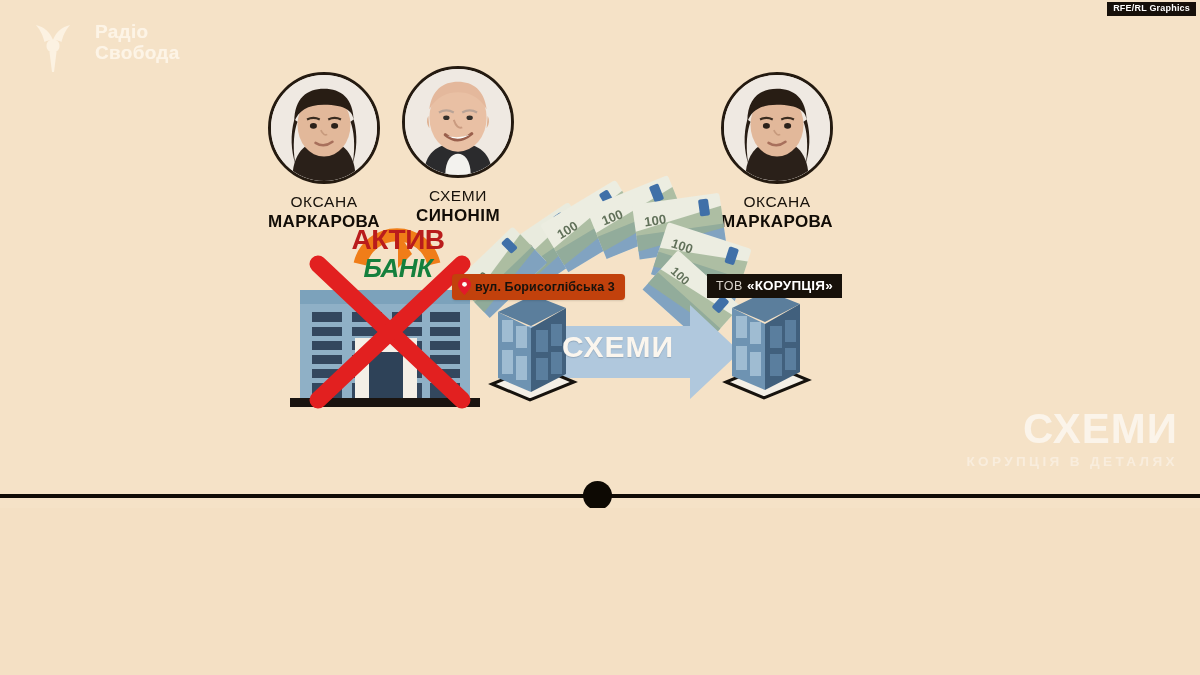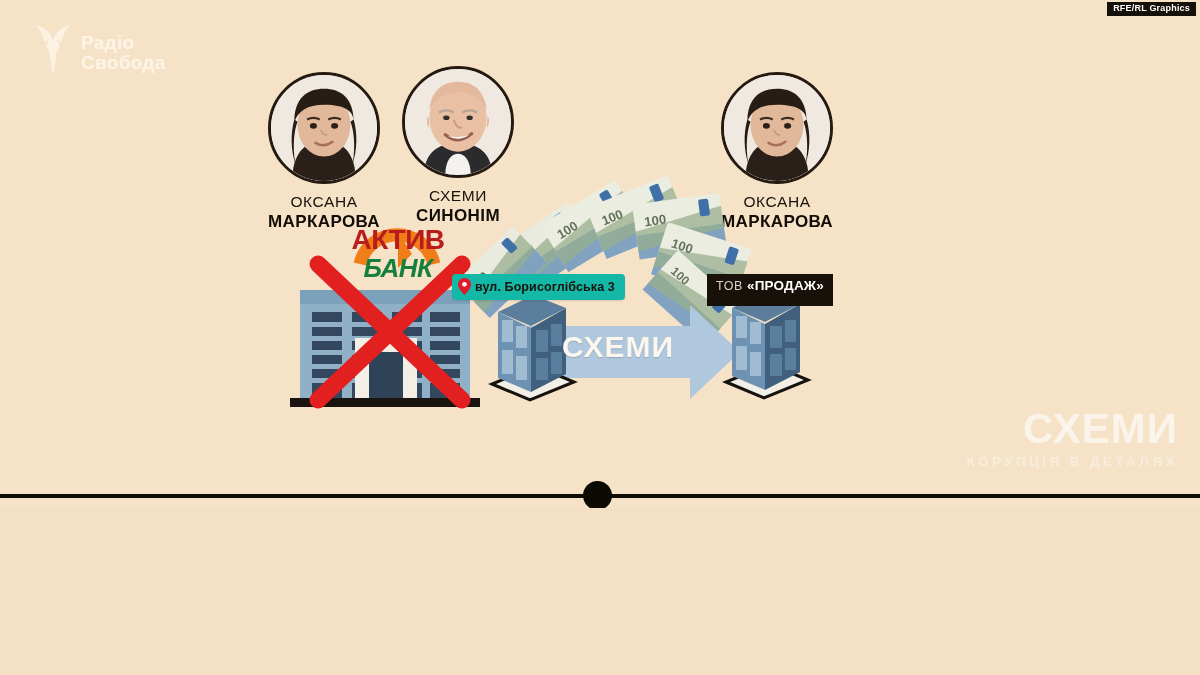--- a/index.html
+++ b/index.html
@@ -31,22 +31,22 @@
     padding: 2px 6px 3px 6px;
     line-height: 1;
   }
 
   
   .brand {
     position: absolute;
     left: 34px;
     top: 22px;
     display: flex;
-    align-items: flex-end;
-    gap: 9px;
+    align-items: flex-start;
+    gap: 23px;
   }
   .brand-mark { width: 38px; height: 52px; display:block; }
   .brand-text {
     color: #fdf4e6;
     font-size: 19px;
     font-weight: bold;
     line-height: 1.08;
     letter-spacing: .3px;
     text-shadow: 0 0 1px rgba(255,255,255,.35);
   }
@@ -115,42 +115,42 @@
     font-weight: bold;
     font-style: italic;
     color: #15803d;
     letter-spacing: -.5px;
   }
 
   .addr-badge {
     position: absolute;
     left: 452px;
     top: 274px;
-    background: #14b8a6;
+    background: #c2410c;
     border-radius: 4px;
     padding: 4px 10px 5px 6px;
     display: flex;
     align-items: center;
     gap: 4px;
     box-shadow: 0 1px 2px rgba(0,0,0,.12);
   }
   .addr-badge .addr-text {
     font-size: 12.5px;
     font-weight: bold;
     color: #17120c;
     letter-spacing: .1px;
     white-space: nowrap;
   }
 
   .company-badge {
     position: absolute;
     left: 707px;
     top: 274px;
     background: #17110a;
-    padding: 4px 9px 13px 9px;
+    padding: 4px 9px 5px 9px;
     display: flex;
     align-items: baseline;
     gap: 4px;
     white-space: nowrap;
   }
   .company-badge .c-prefix {
     font-size: 12.5px;
     font-weight: normal;
     color: #d9d4cc;
     letter-spacing: .6px;
@@ -469,21 +469,21 @@
   <div class="addr-badge">
     <svg width="13" height="17" viewBox="0 0 13 17">
       <path d="M6.5 0 C2.9 0 0 2.9 0 6.5 C0 11 6.5 17 6.5 17 C6.5 17 13 11 13 6.5 C13 2.9 10.1 0 6.5 0 Z" fill="#e2182b"></path>
       <circle cx="6.5" cy="6.3" r="2.4" fill="#fbfbf8"></circle>
     </svg>
     <span class="addr-text">вул. Борисоглібська 3</span>
   </div>
 
   <div class="company-badge">
     <span class="c-prefix">ТОВ</span>
-    <span class="c-name">«ПРОДАЖ»</span>
+    <span class="c-name">«КОРУПЦІЯ»</span>
   </div>
 
   <div class="sale-label">СХЕМИ</div>
 
   <div class="timeline-line"></div>
   <div class="timeline-dot"></div>
   <div class="timeline-year">2014</div>
 
   <div class="watermark">
     <span class="wm-title">СХЕМИ</span>

